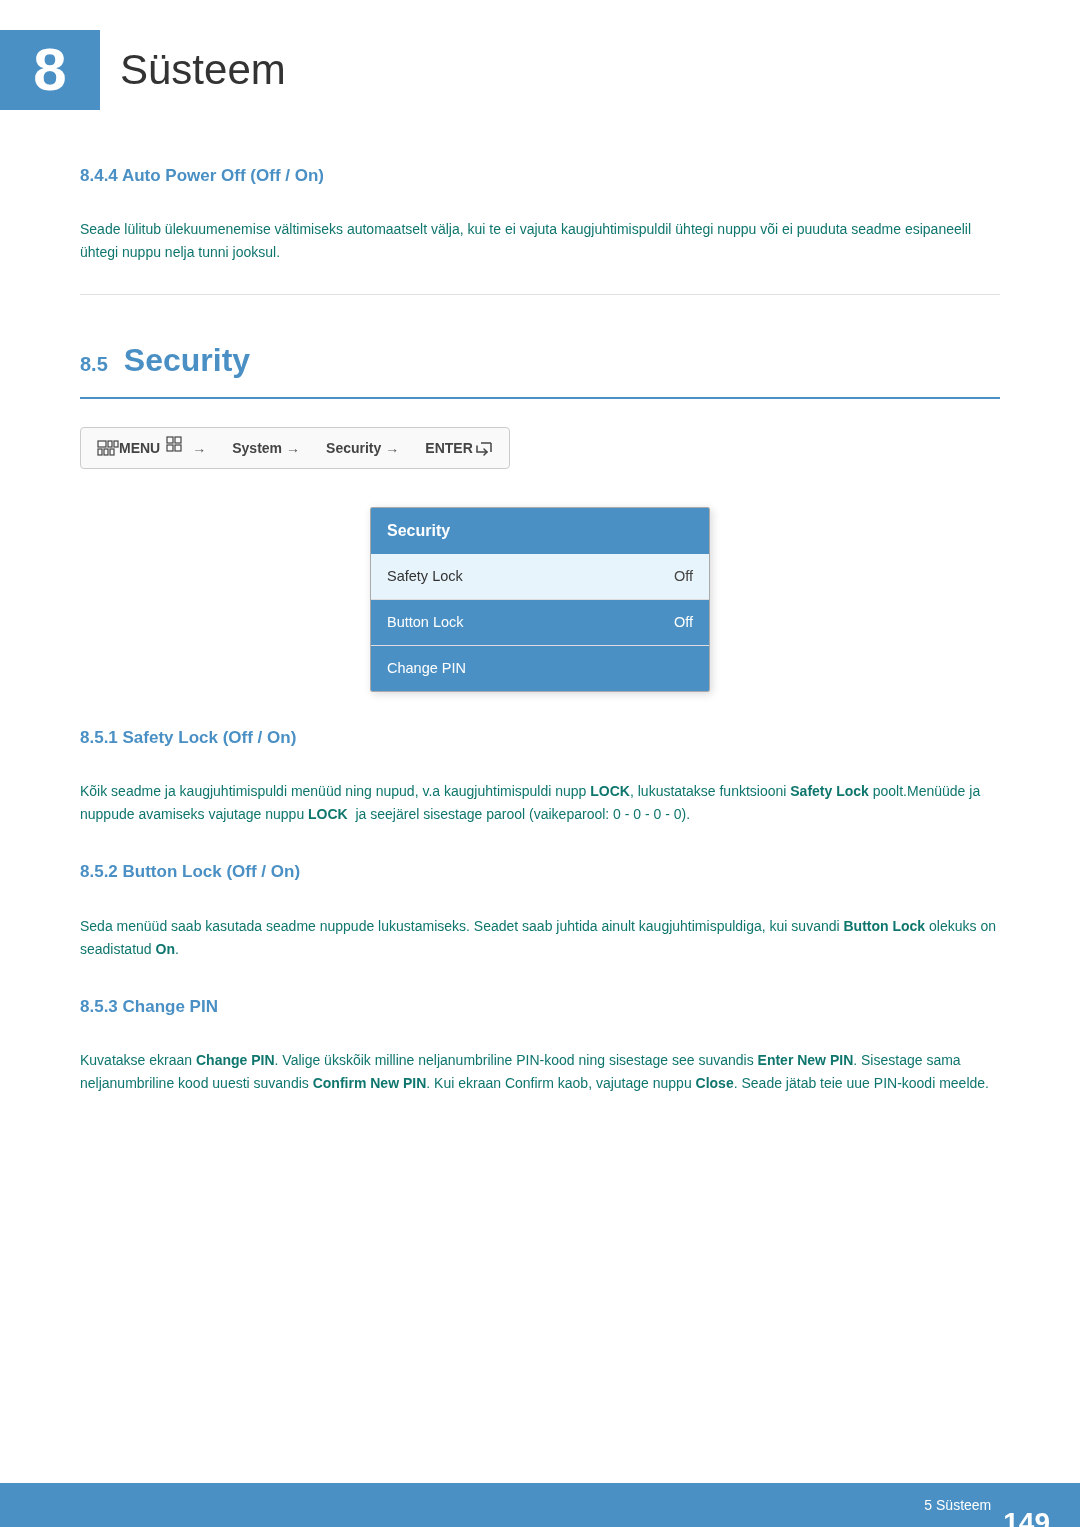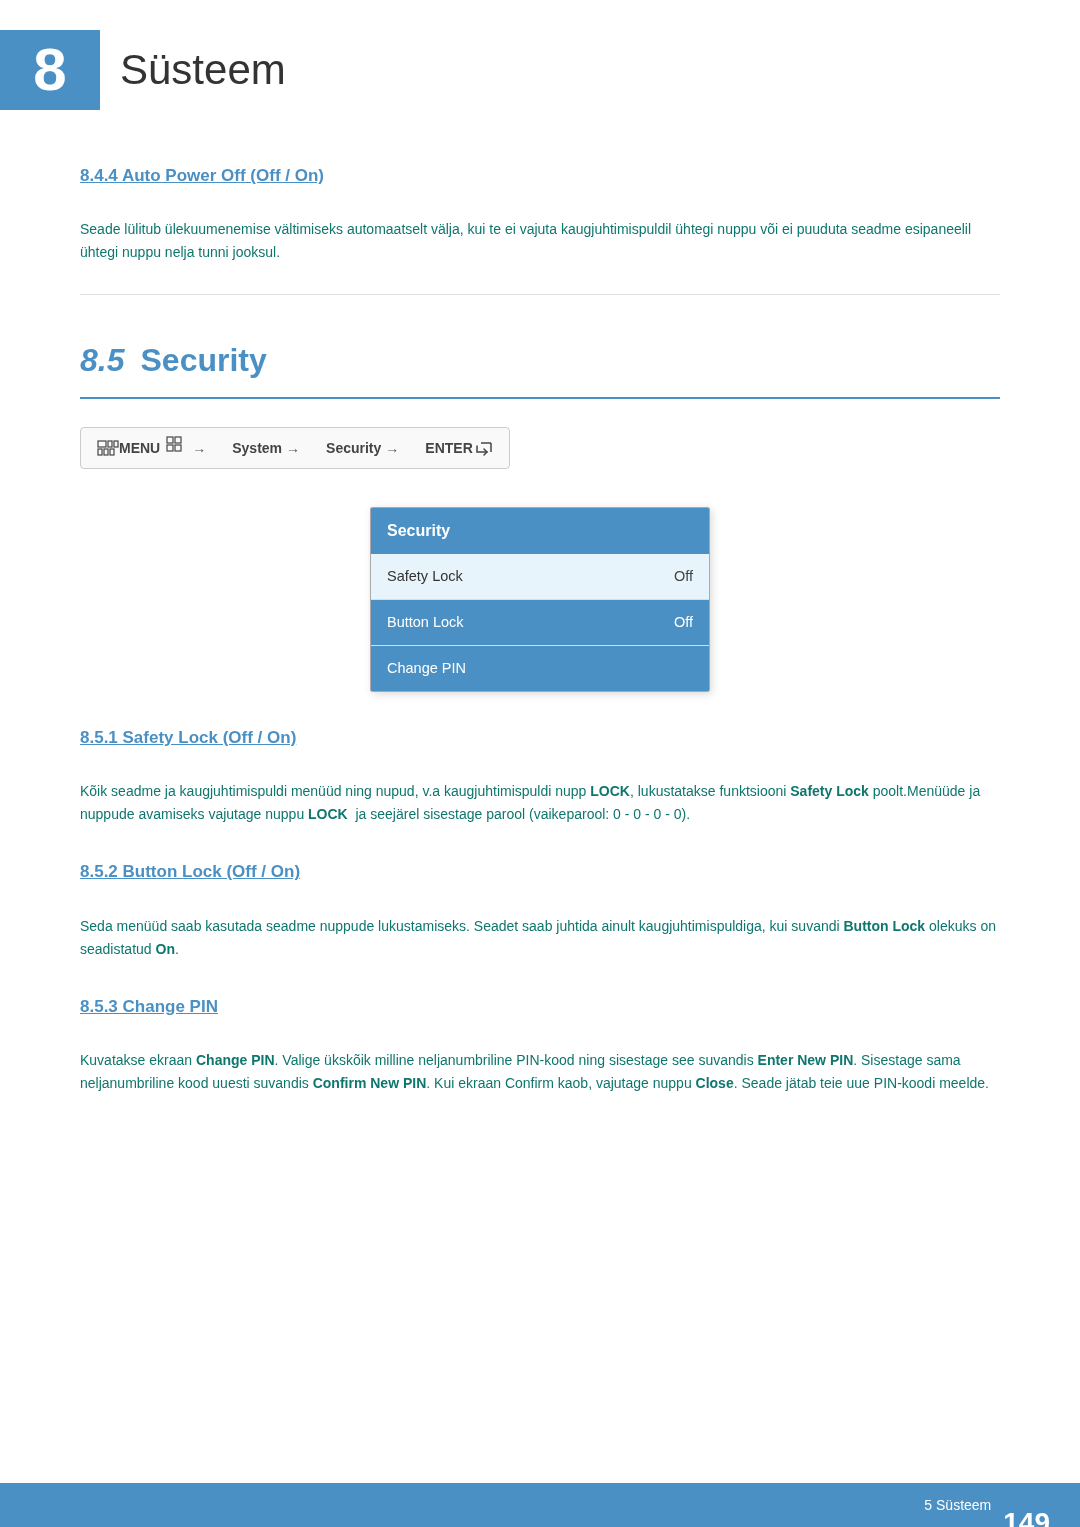--- a/index.html
+++ b/index.html
@@ -45,42 +45,40 @@
       padding: 0 80px 80px 80px;
     }
 
     
     .subsection-title {
       color: #4a90c4;
       font-size: 17px;
       font-weight: bold;
       margin-bottom: 14px;
       margin-top: 10px;
-      text-decoration: underline;
     }
 
     .section-text {
       color: #0f766e;
       font-size: 14px;
       line-height: 1.65;
       margin-bottom: 16px;
       margin-top: 29px;
     }
 
     
     .main-section {
       margin-top: 40px;
       margin-bottom: 10px;
     }
     .main-section-number {
       color: #4a90c4;
-      font-size: 32px;
+      font-size: 20px;
       font-weight: bold;
       margin-right: 16px;
-      font-style: italic;
     }
     .main-section-title {
       color: #4a90c4;
       font-size: 32px;
       font-weight: bold;
     }
     .main-section-header {
       display: flex;
       align-items: baseline;
       margin-bottom: 28px;

